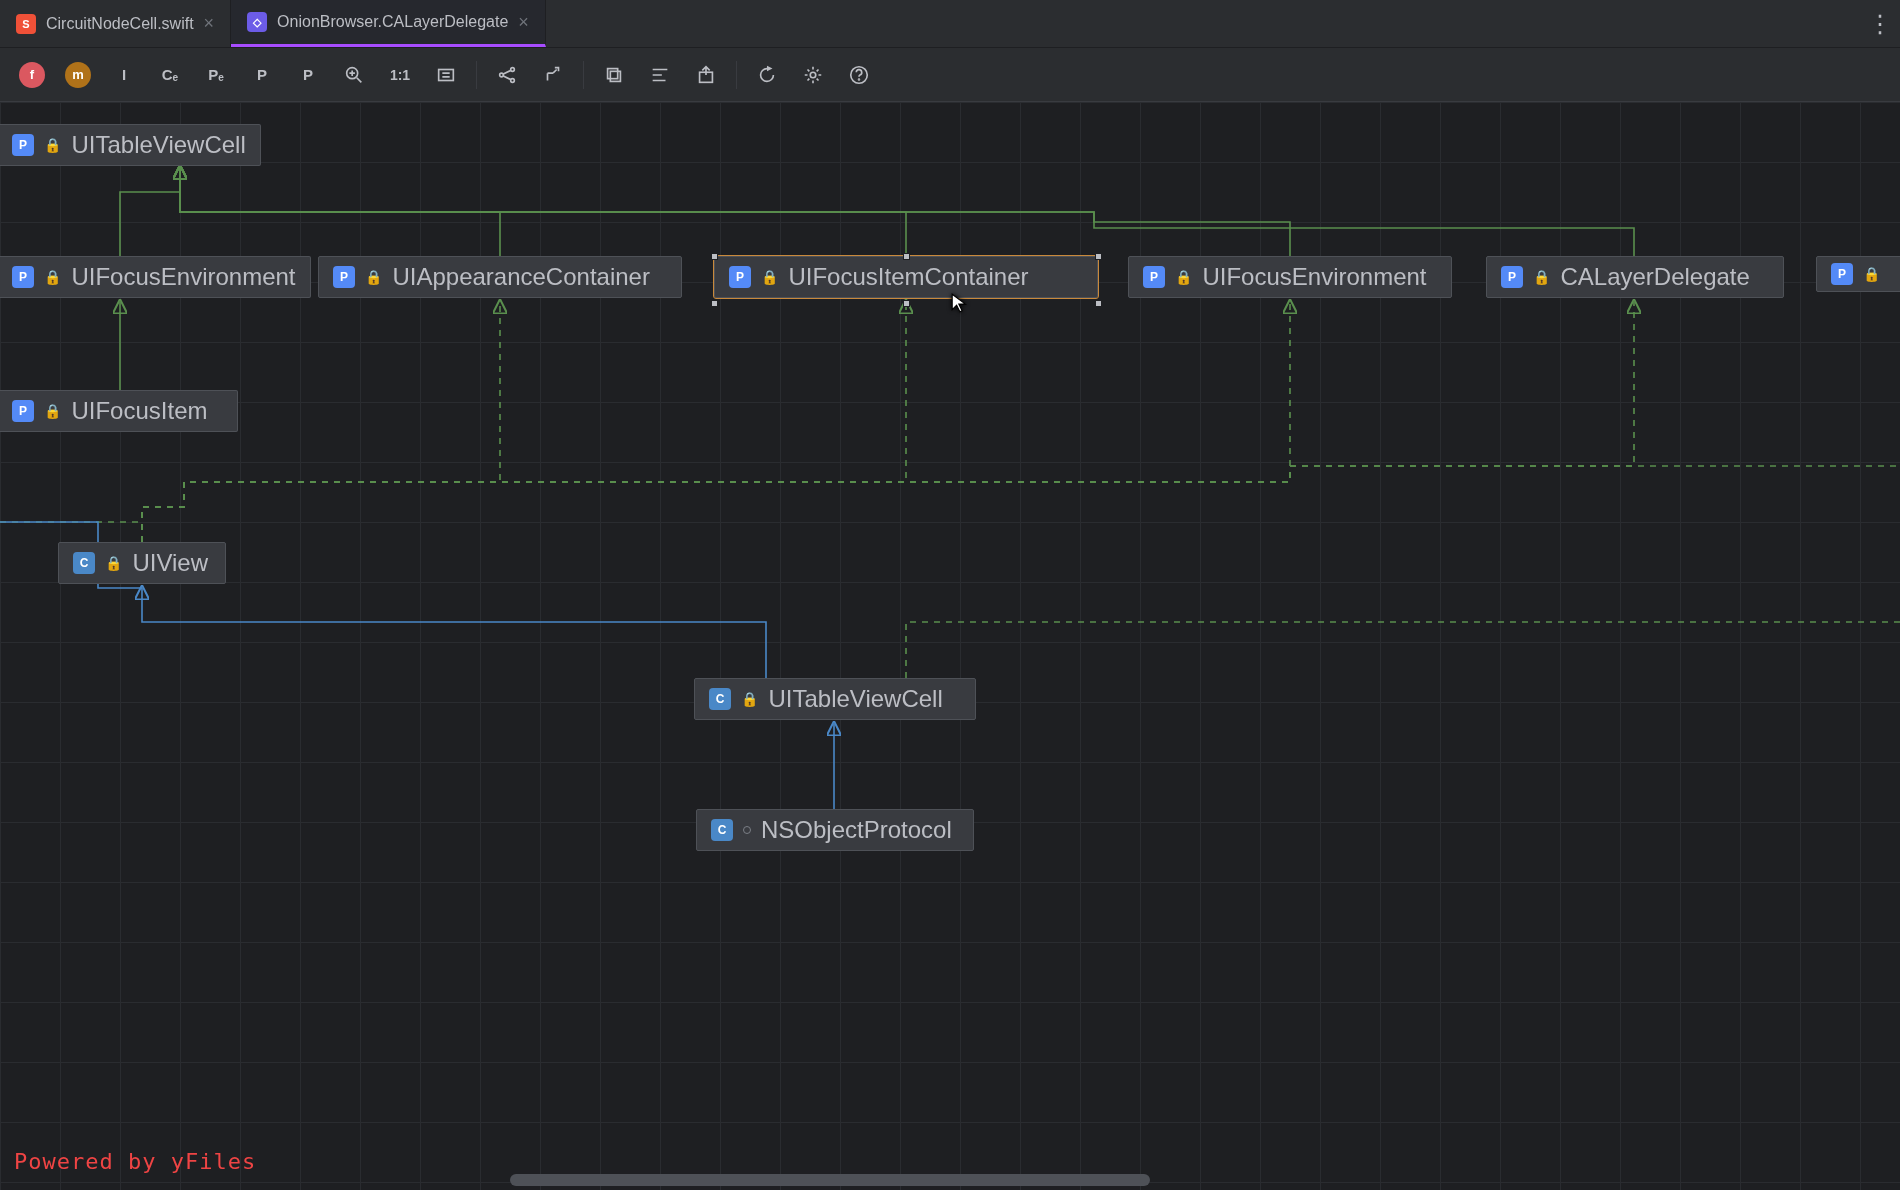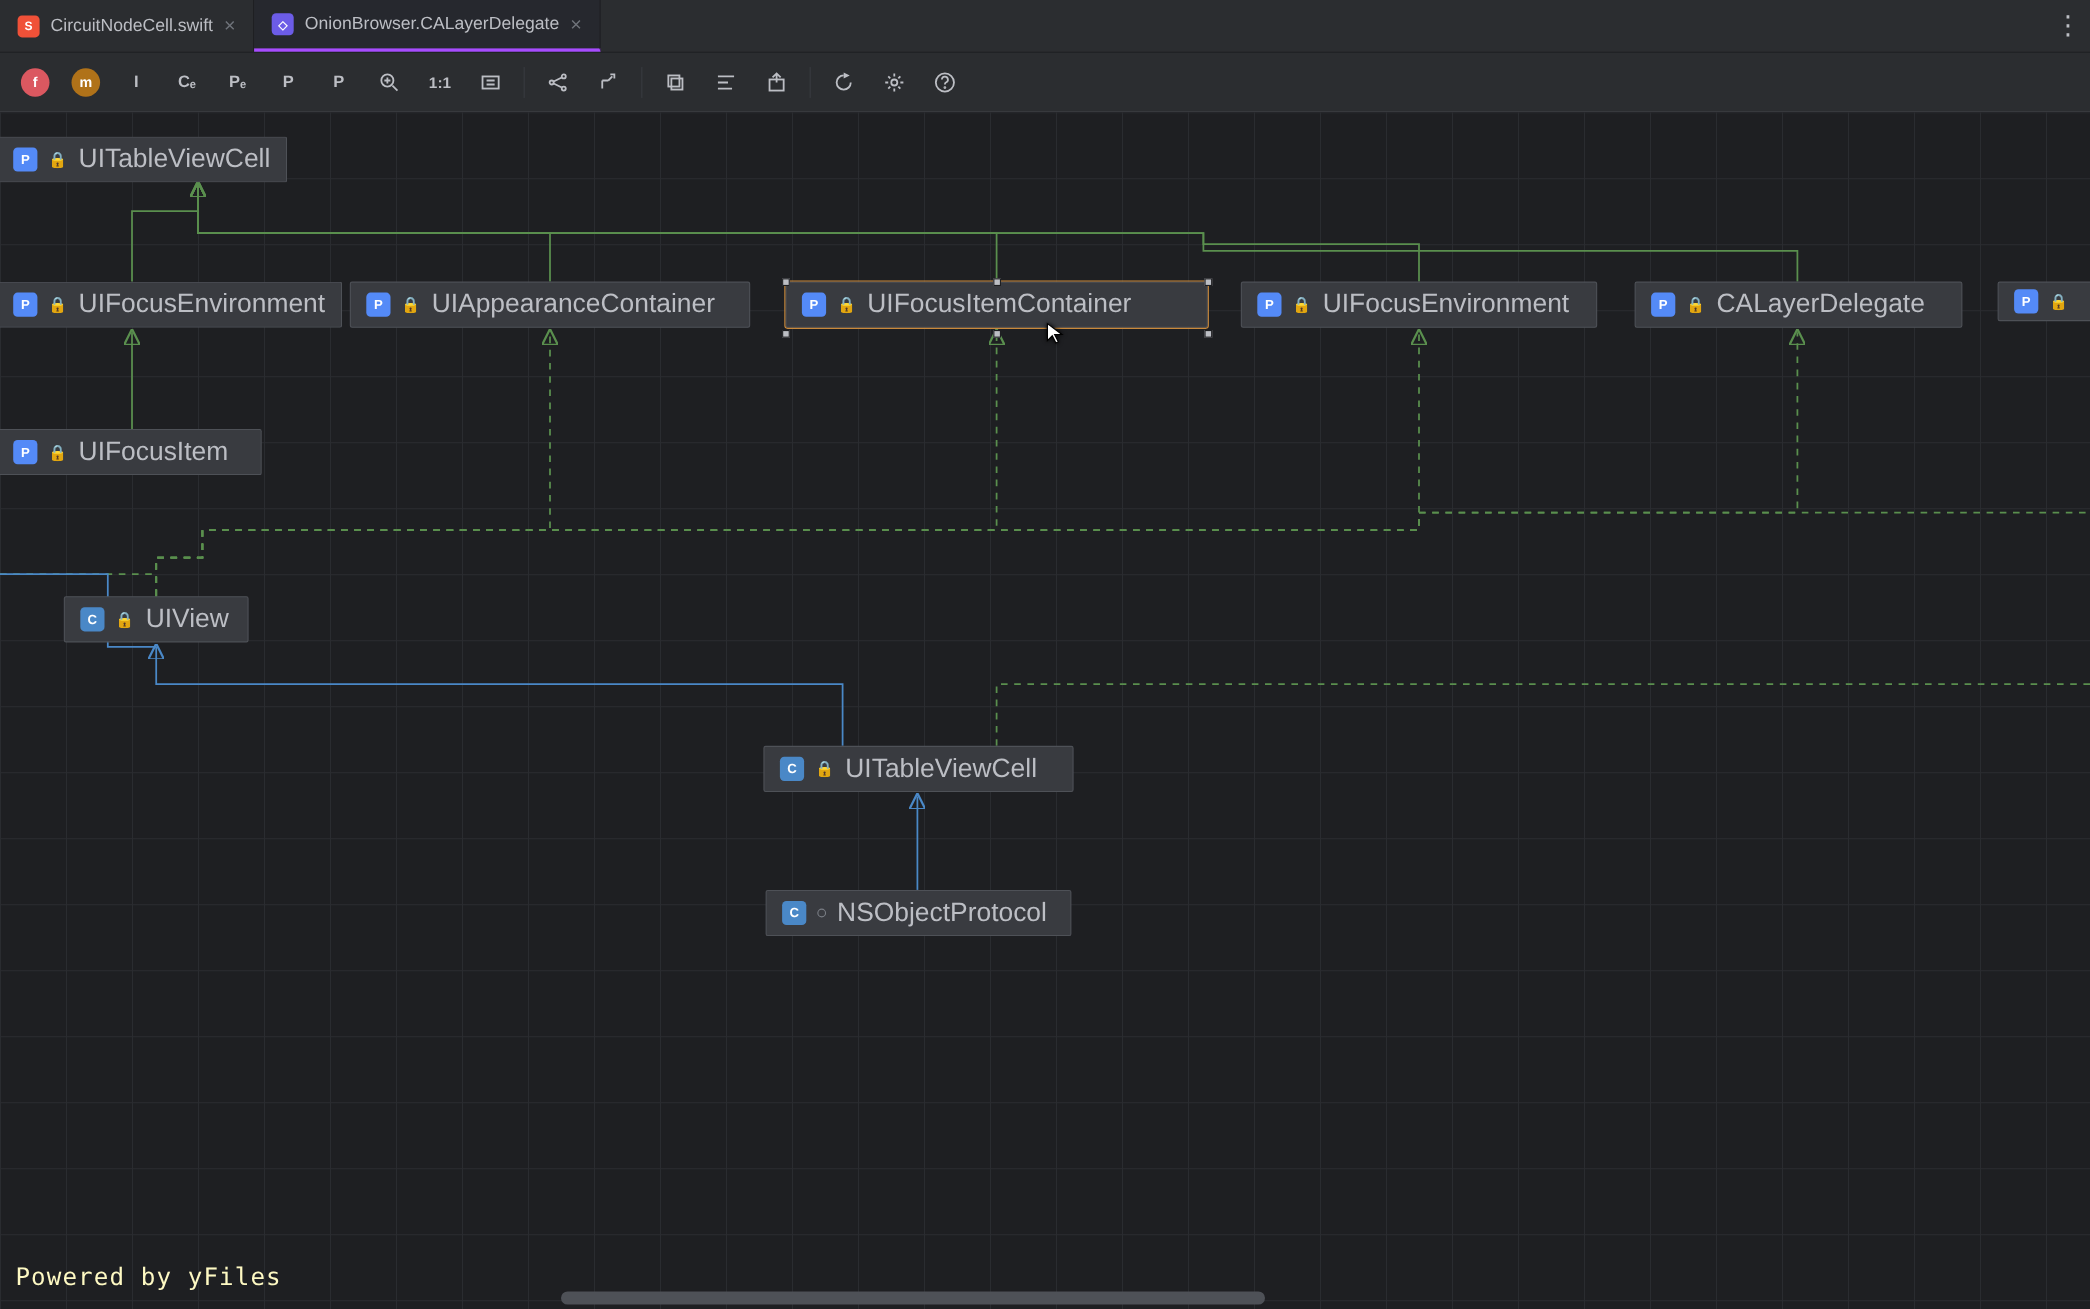--- a/index.html
+++ b/index.html
@@ -37,21 +37,21 @@
   .node { position:absolute; background:#393b40; border:1px solid #4e5157; color:#bcbec4; display:flex; align-items:center; gap:10px; padding: 6px 14px; font-size: 24px; border-radius:2px; cursor:pointer; }
   .node.selected { outline: 1px solid #c9893b; }
   .node .nicon { width:22px; height:22px; border-radius:4px; display:flex;align-items:center;justify-content:center;font-size:12px;font-weight:700;color:#fff; }
   .ni-p { background:#548af7; }
   .ni-c { background:#4a88c7; }
   .node .lock { color:#7a7e85; font-size:14px; }
   .node .dot { width:8px;height:8px;border-radius:50%;border:1.5px solid #7a7e85; }
 
   .sel-handle { position:absolute; width:7px; height:7px; background:#bcbec4; border:1px solid #1e1f22; pointer-events:none; }
 
-  .watermark { position:absolute; left:14px; bottom:16px; color:#fef9c3; font-size:22px; font-family: ui-monospace, monospace; letter-spacing:1px; }
+  .watermark { position:absolute; left:14px; bottom:16px; color:#ef4444; font-size:22px; font-family: ui-monospace, monospace; letter-spacing:1px; }
   
   .cursor { position:absolute; width:22px; height:22px; pointer-events:none; }
   .cursor svg { filter: drop-shadow(0 0 2px #000); }
 
   .scrollbar-h { position:absolute; bottom:4px; left:0; right:0; height:12px; }
   .scrollbar-h .thumb { position:absolute; height:12px; background:#4e5157; border-radius:6px; }
 </style>
 </head>
 <body>
 

